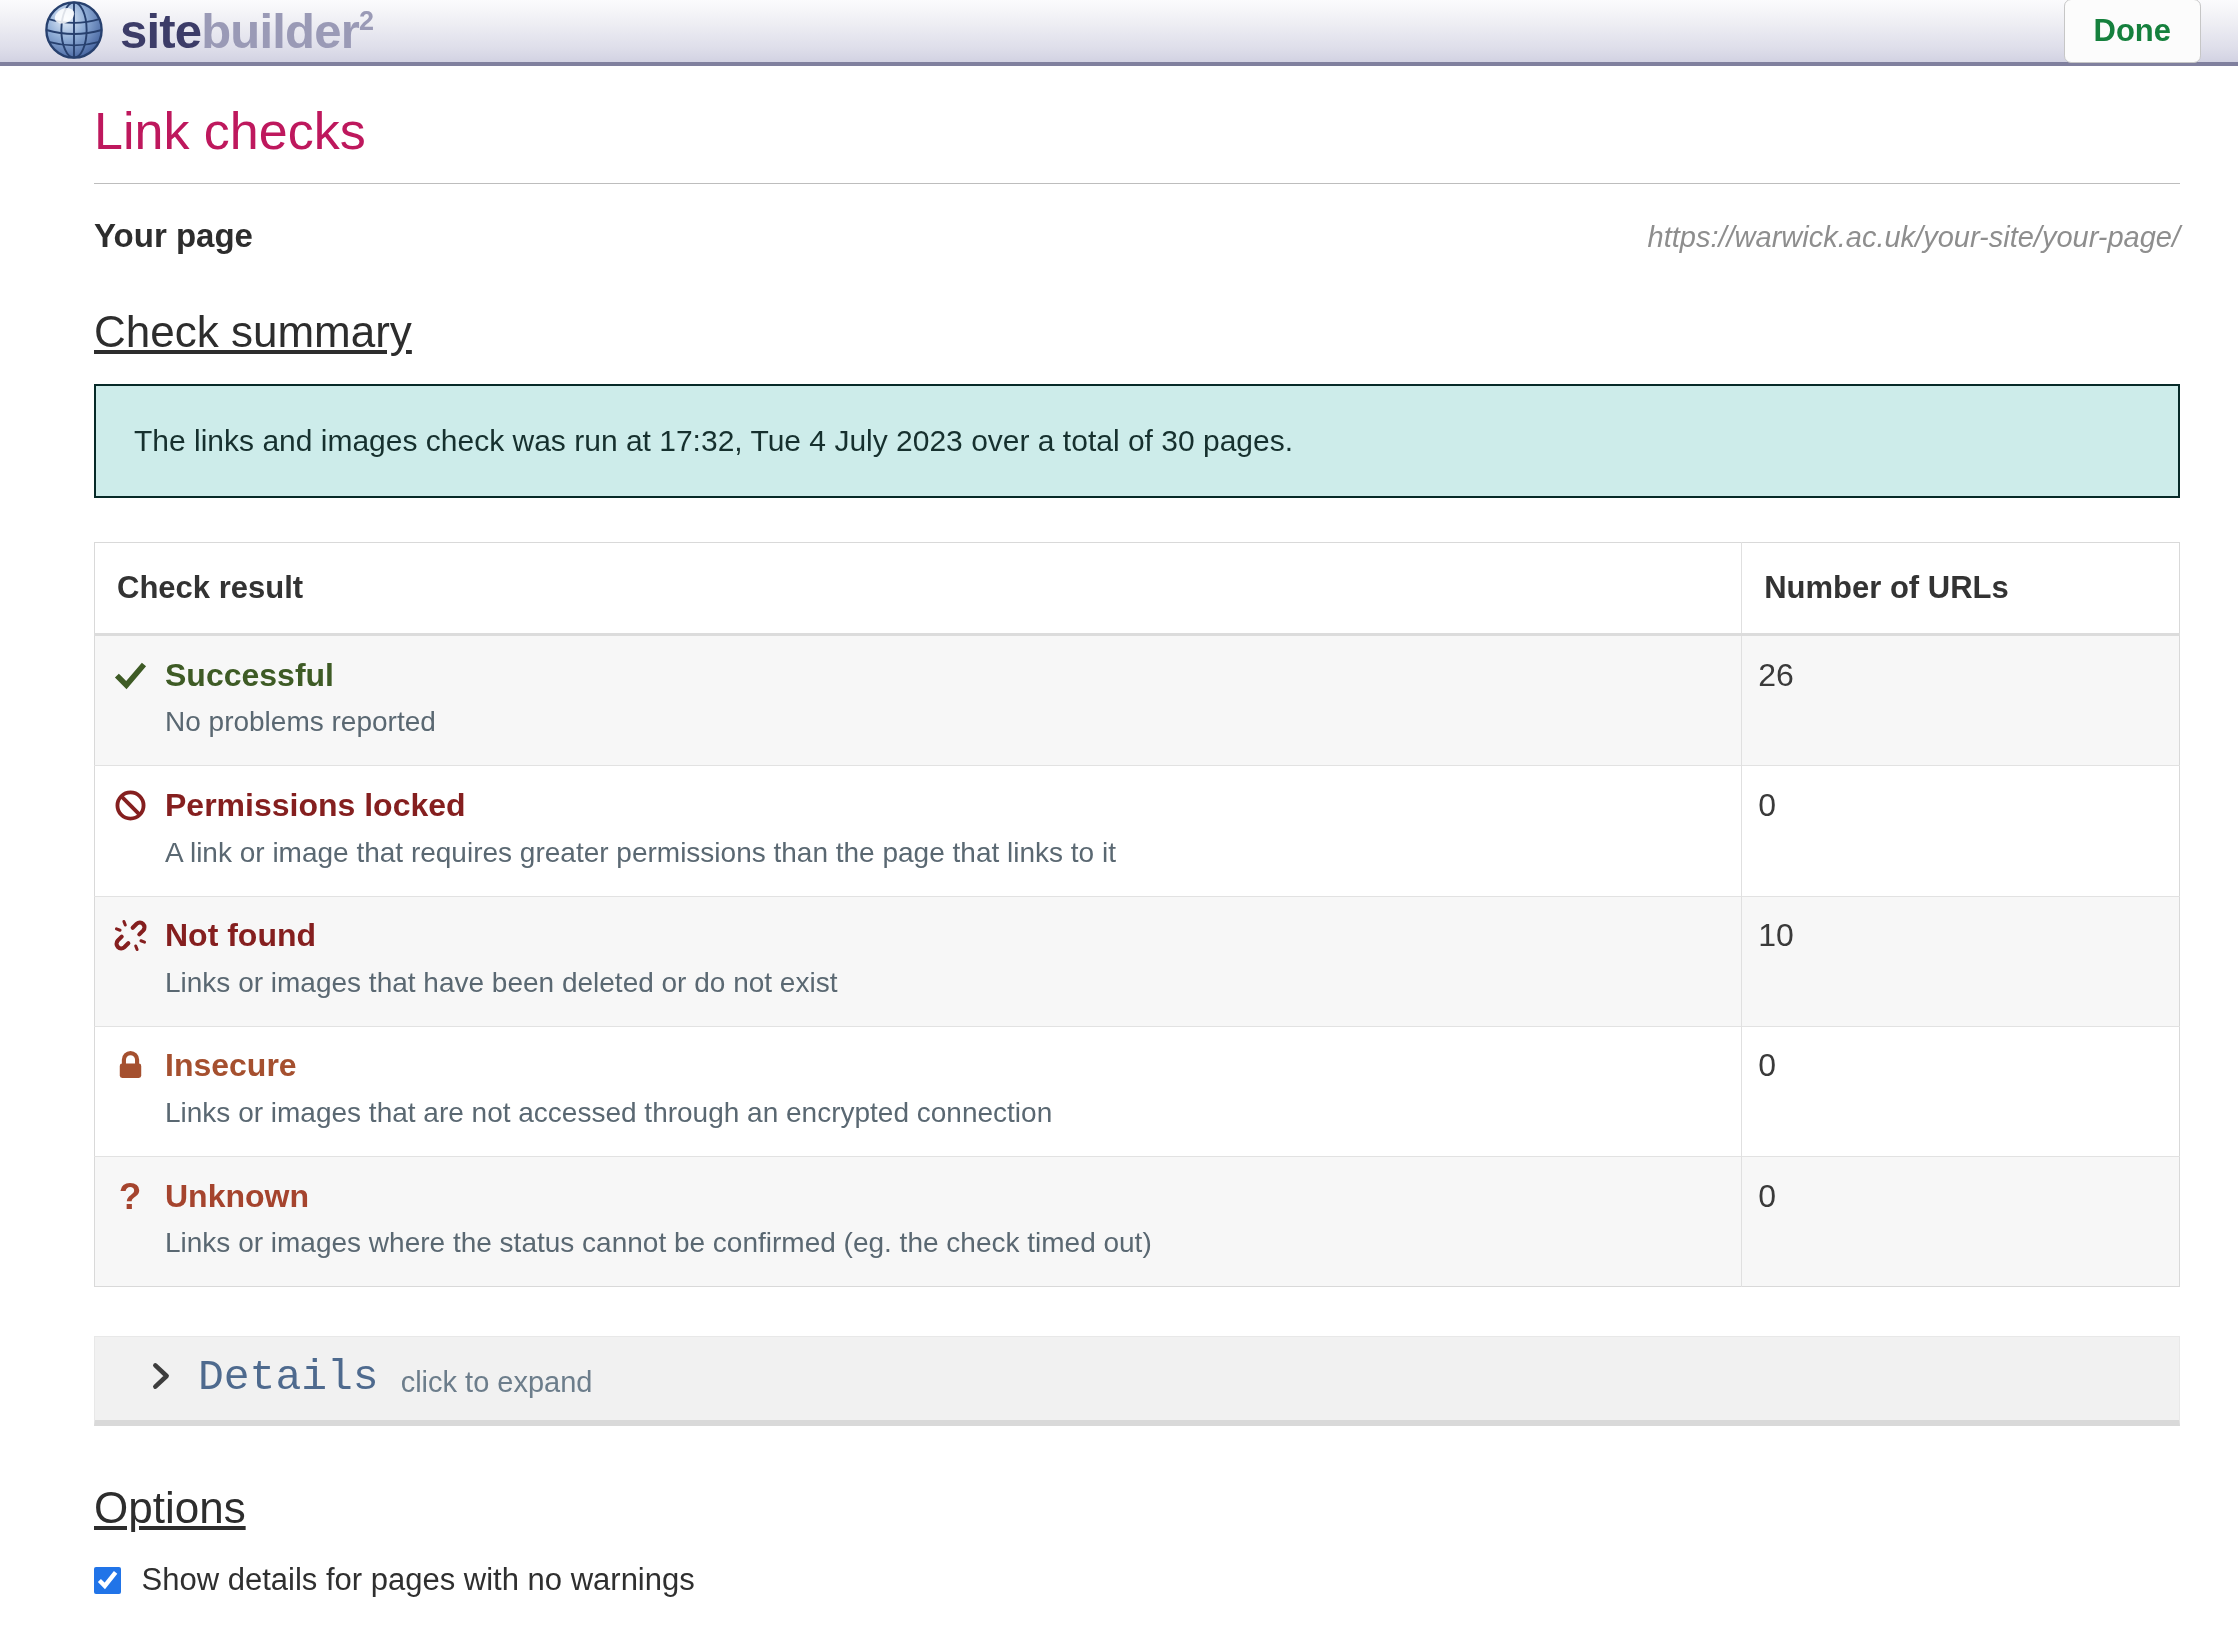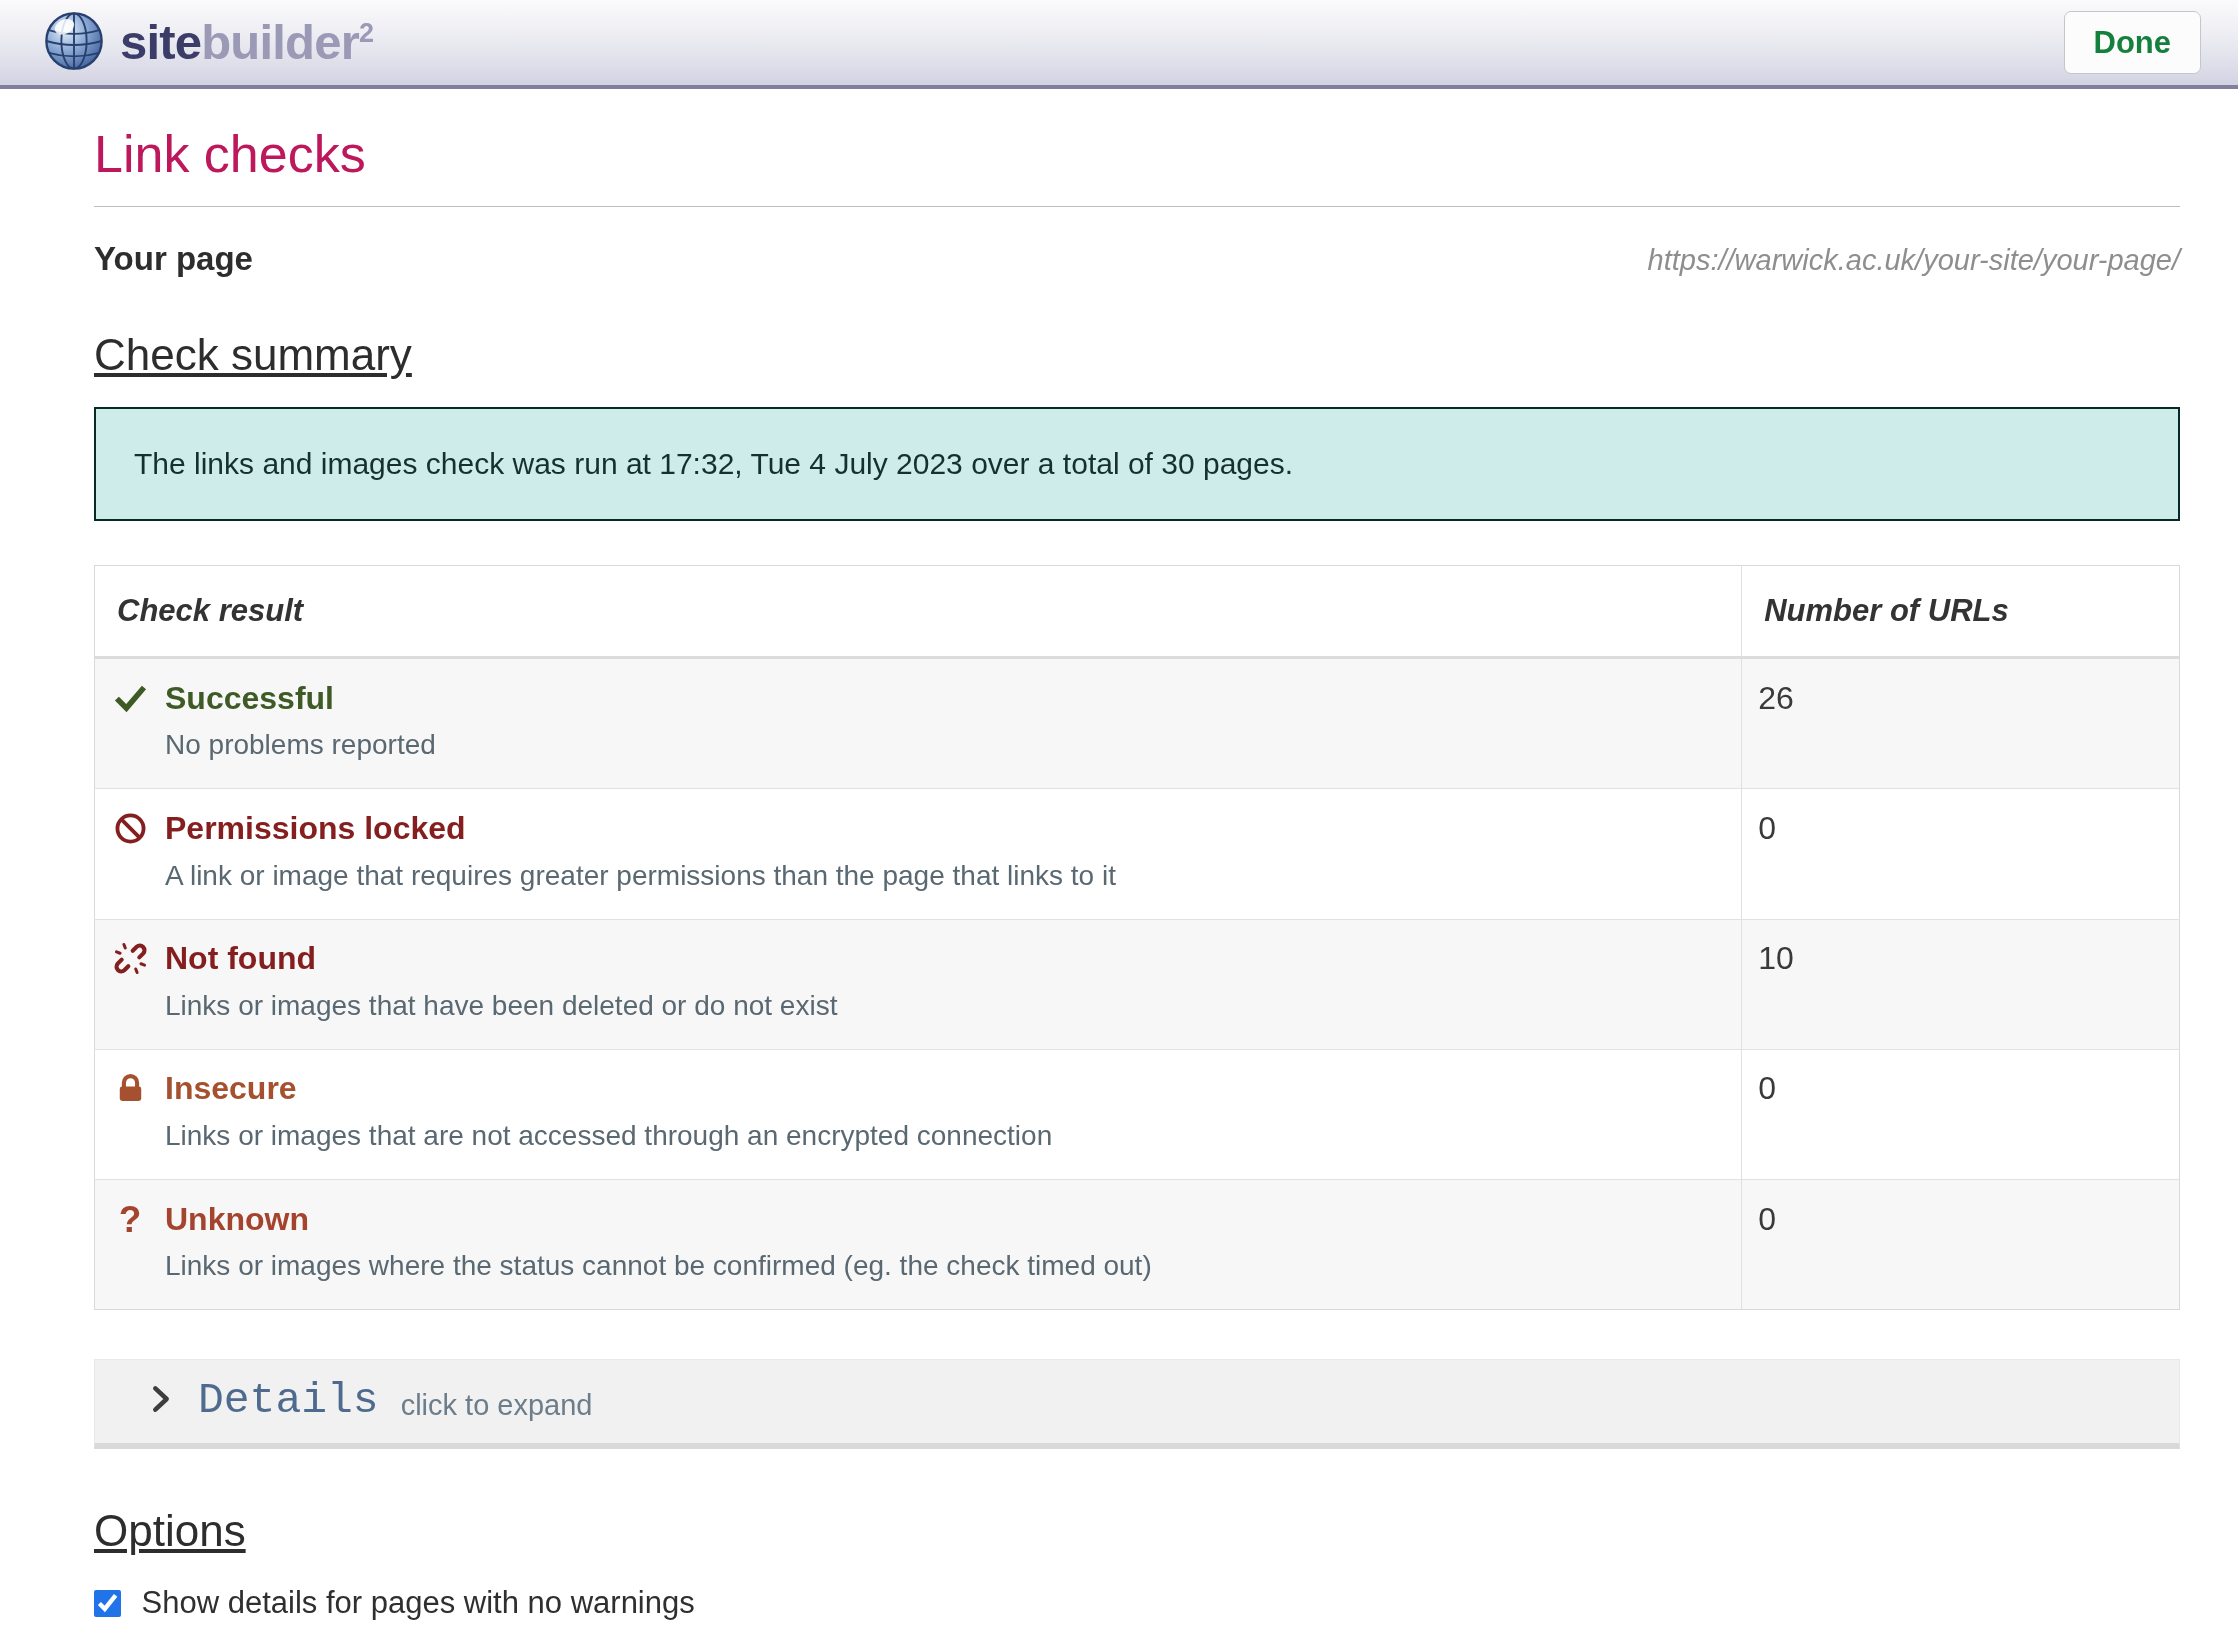--- a/index.html
+++ b/index.html
@@ -6,21 +6,21 @@
   html, body { margin:0; padding:0; background:#ffffff; }
   body {
     font-family: "Liberation Sans", sans-serif;
     color:#333;
     width:2239px;
     min-height:1649px;
   }
 
   
   .app-header{
-    height:89px;
+    height:66px;
     display:flex; align-items:center; justify-content:space-between;
     padding:0 38px 0 44px;
     background:linear-gradient(180deg,#fbfbfd 0%,#efeff4 35%,#dedeea 78%,#d2d2e2 100%);
     border-bottom:4px solid #80809e;
   }
   .logo{ display:flex; align-items:center; gap:16px; }
   .logo-text{ font-size:49px; font-weight:700; letter-spacing:-0.8px; line-height:1; }
   .logo-site{ color:#3c3c68; }
   .logo-builder{ color:#9a9ab6; }
   .logo-sup{ color:#9a9ab6; font-size:27px; position:relative; top:-17.5px; font-weight:700; }
@@ -57,21 +57,20 @@
     border-collapse:collapse;
     margin-top:44px;
     border:1.6px solid #d9d9d9;
   }
   table.summary th{
     text-align:left;
     font-size:31px; font-weight:700; color:#333;
     background:#ffffff;
     padding:27px 22px;
     border-bottom:3.2px solid #dcdcdc;
-    font-style:italic;
   }
   table.summary th:first-child, table.summary td:first-child{
     border-right:1.6px solid #e0e0e0;
     width:79%;
   }
   table.summary tbody tr{ background:#ffffff; }
   table.summary tbody tr:nth-child(odd){ background:#f7f7f7; }
   table.summary tbody td{
     vertical-align:top;
     border-top:1.6px solid #e2e2e2;

